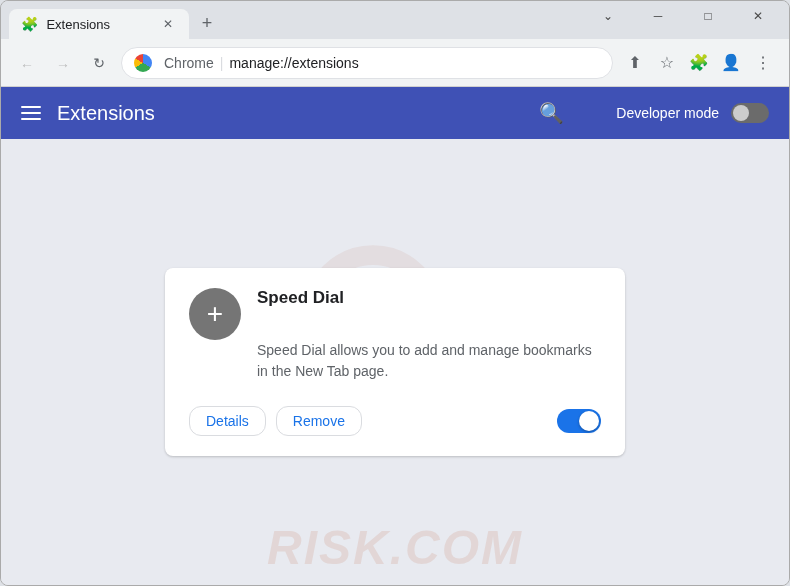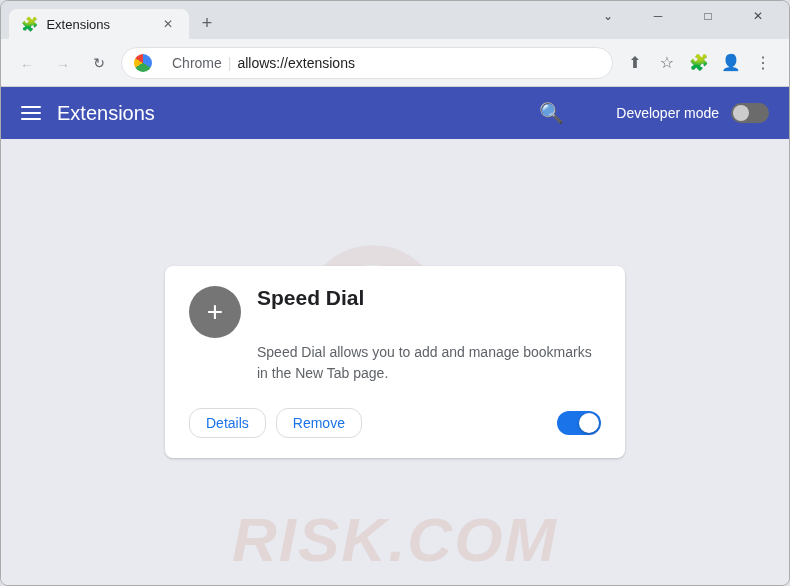--- a/index.html
+++ b/index.html
@@ -119,21 +119,21 @@
     }
     .nav-btn.disabled { color: #bdbdbd; cursor: default; }
     .address-bar {
       flex: 1;
       height: 32px;
       background: #fff;
       border-radius: 16px;
       display: flex;
       align-items: center;
       padding: 0 12px;
-      gap: 20px;
+      gap: 12px;
       border: 1px solid #dfe1e5;
     }
     .chrome-logo {
       width: 18px;
       height: 18px;
       border-radius: 50%;
       background: conic-gradient(#4285f4 0deg 120deg, #34a853 120deg 240deg, #fbbc05 240deg 300deg, #ea4335 300deg 360deg);
       flex-shrink: 0;
     }
     .address-text {
@@ -234,21 +234,21 @@
       position: relative;
       overflow: hidden;
     }
 
     
     .watermark {
       position: absolute;
       bottom: 10px;
       left: 50%;
       transform: translateX(-50%);
-      font-size: 62px;
+      font-size: 48px;
       font-weight: 900;
       color: rgba(200, 130, 100, 0.18);
       white-space: nowrap;
       letter-spacing: 2px;
       font-style: italic;
       user-select: none;
     }
     .watermark-icon {
       position: absolute;
       top: 50%;
@@ -286,21 +286,21 @@
       align-items: center;
       justify-content: center;
       color: white;
       font-size: 28px;
       flex-shrink: 0;
     }
     .ext-info {
       flex: 1;
     }
     .ext-name {
-      font-size: 21px;
+      font-size: 17px;
       font-weight: 600;
       color: #202124;
       margin-bottom: 12px;
     }
     .ext-desc {
       font-size: 14px;
       color: #5f6368;
       line-height: 1.5;
       margin-top: 32px;
     }
@@ -366,21 +366,21 @@
 
 <div class="toolbar">
   <div class="nav-btn disabled">←</div>
   <div class="nav-btn disabled">→</div>
   <div class="nav-btn">↻</div>
   <div class="address-bar">
     <div class="chrome-logo"></div>
     <div class="address-text">
       <span class="address-chrome">Chrome</span>
       <span class="address-sep">|</span>
-      <span>allows://extensions</span>
+      <span>manage://extensions</span>
     </div>
   </div>
   <div class="toolbar-icons">
     <div class="toolbar-icon">⬆</div>
     <div class="toolbar-icon">☆</div>
     <div class="toolbar-icon">🧩</div>
     <div class="toolbar-icon">👤</div>
     <div class="toolbar-icon">⋮</div>
   </div>
 </div>

